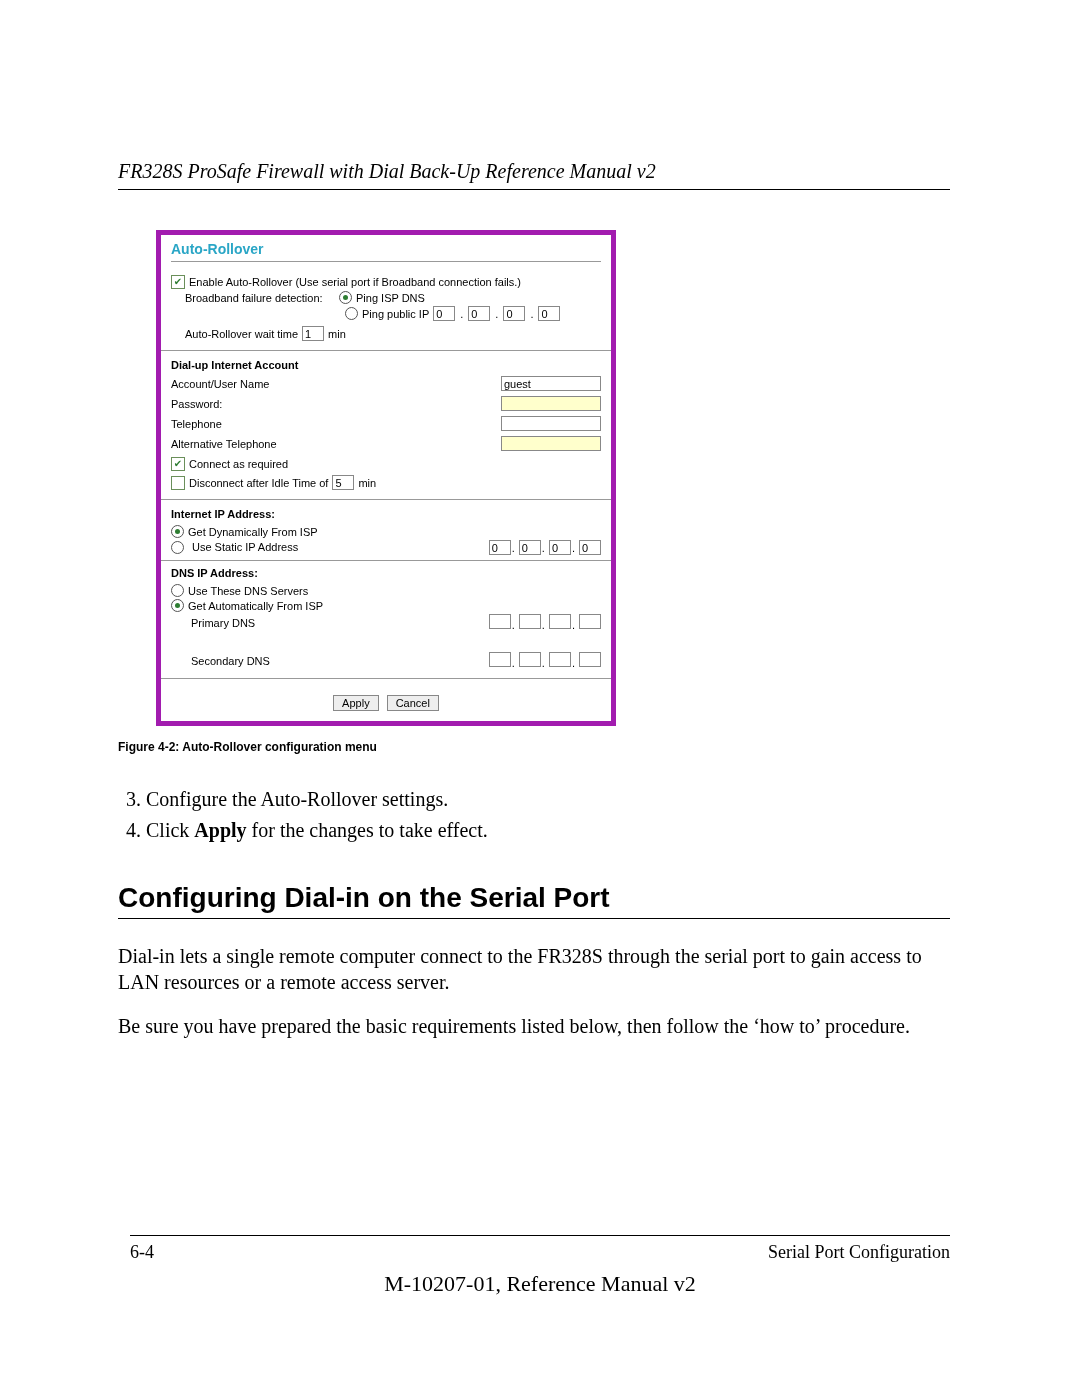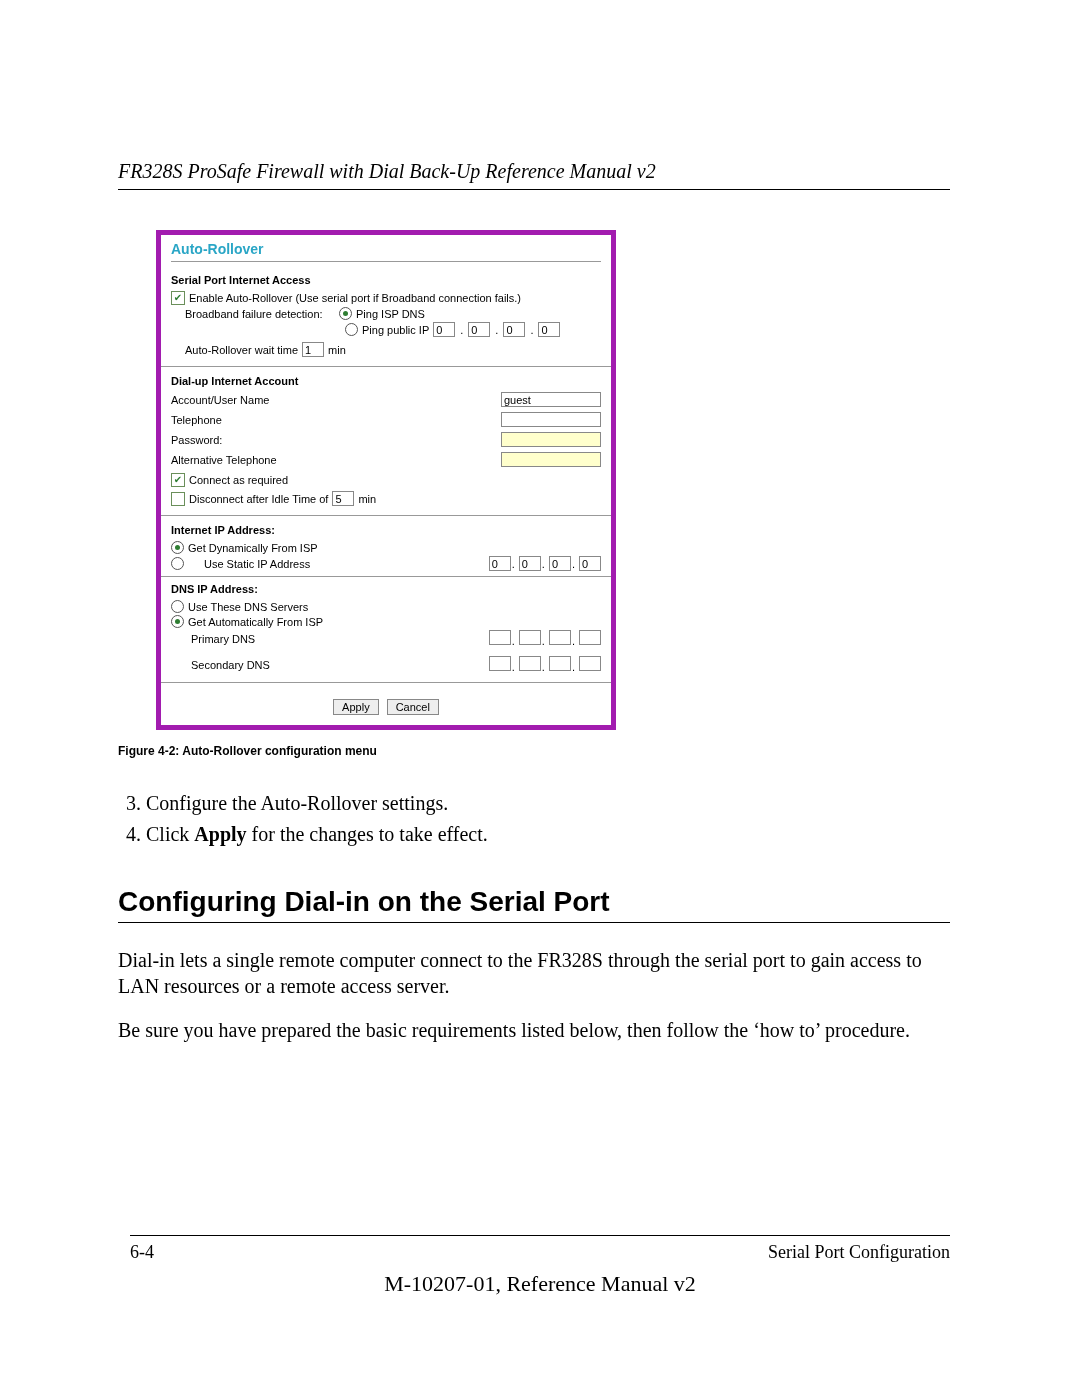--- a/index.html
+++ b/index.html
@@ -142,21 +142,20 @@
 <body>
 
 <div class="page">
 
   <div class="running-head">FR328S ProSafe Firewall with Dial Back-Up Reference Manual v2</div>
 
   <div class="screenshot">
     <div class="panel-title">Auto-Rollover</div>
     <div class="ruleA"></div>
 
-    <div class="section-label">Serial Port Internet Access</div>
     <div class="row">
       <span class="chkbox">✔</span>
       <span>Enable Auto-Rollover (Use serial port if Broadband connection fails.)</span>
     </div>
     <div class="row indent1">
       <span style="width:150px">Broadband failure detection:</span>
       <span class="rbtn">
           <span class="dot"></span>
         </span>
       <span>Ping ISP DNS</span>
@@ -179,26 +178,26 @@
     </div>
 
     <div class="sep"></div>
 
     <div class="section-label">Dial-up Internet Account</div>
     <div class="two-col">
       <span class="lbl">Account/User Name</span>
       <span class="txtin" style="width:100px">guest</span>
     </div>
     <div class="two-col" style="margin-top:3px">
+      <span class="lbl">Password:</span>
+      <span class="txtin yellow" style="width:100px"></span>
+    </div>
+    <div class="two-col" style="margin-top:3px">
       <span class="lbl">Telephone</span>
       <span class="txtin" style="width:100px"></span>
-    </div>
-    <div class="two-col" style="margin-top:3px">
-      <span class="lbl">Password:</span>
-      <span class="txtin yellow" style="width:100px"></span>
     </div>
     <div class="two-col" style="margin-top:3px">
       <span class="lbl">Alternative Telephone</span>
       <span class="txtin yellow" style="width:100px"></span>
     </div>
     <div class="row" style="margin-top:4px">
       <span class="chkbox">✔</span>
       <span>Connect as required</span>
     </div>
     <div class="row" style="margin-top:2px">
@@ -211,21 +210,21 @@
     <div class="sep"></div>
 
     <div class="section-label">Internet IP Address:</div>
     <div class="row">
       <span class="rbtn">
           <span class="dot"></span>
         </span>
       <span>Get Dynamically From ISP</span>
     </div>
     <div class="two-col">
-      <span class="lbl" style="display:flex;align-items:center;gap:20px">
+      <span class="lbl" style="display:flex;gap:8px">
         <span class="rbtn"></span>
         <span>Use Static IP Address</span>
       </span>
       <span>
         <span class="txtin ip-octet">0</span><span class="octet-dot">.</span>
         <span class="txtin ip-octet">0</span><span class="octet-dot">.</span>
         <span class="txtin ip-octet">0</span><span class="octet-dot">.</span>
         <span class="txtin ip-octet">0</span>
       </span>
     </div>
@@ -245,21 +244,21 @@
     </div>
     <div class="two-col indent3">
       <span class="lbl">Primary DNS</span>
       <span>
         <span class="txtin ip-octet"></span><span class="octet-dot">.</span>
         <span class="txtin ip-octet"></span><span class="octet-dot">.</span>
         <span class="txtin ip-octet"></span><span class="octet-dot">.</span>
         <span class="txtin ip-octet"></span>
       </span>
     </div>
-    <div class="two-col indent3" style="margin-top:7px">
+    <div class="two-col indent3" style="margin-top:19px">
       <span class="lbl">Secondary DNS</span>
       <span>
         <span class="txtin ip-octet"></span><span class="octet-dot">.</span>
         <span class="txtin ip-octet"></span><span class="octet-dot">.</span>
         <span class="txtin ip-octet"></span><span class="octet-dot">.</span>
         <span class="txtin ip-octet"></span>
       </span>
     </div>
 
     <div class="sep"></div>

